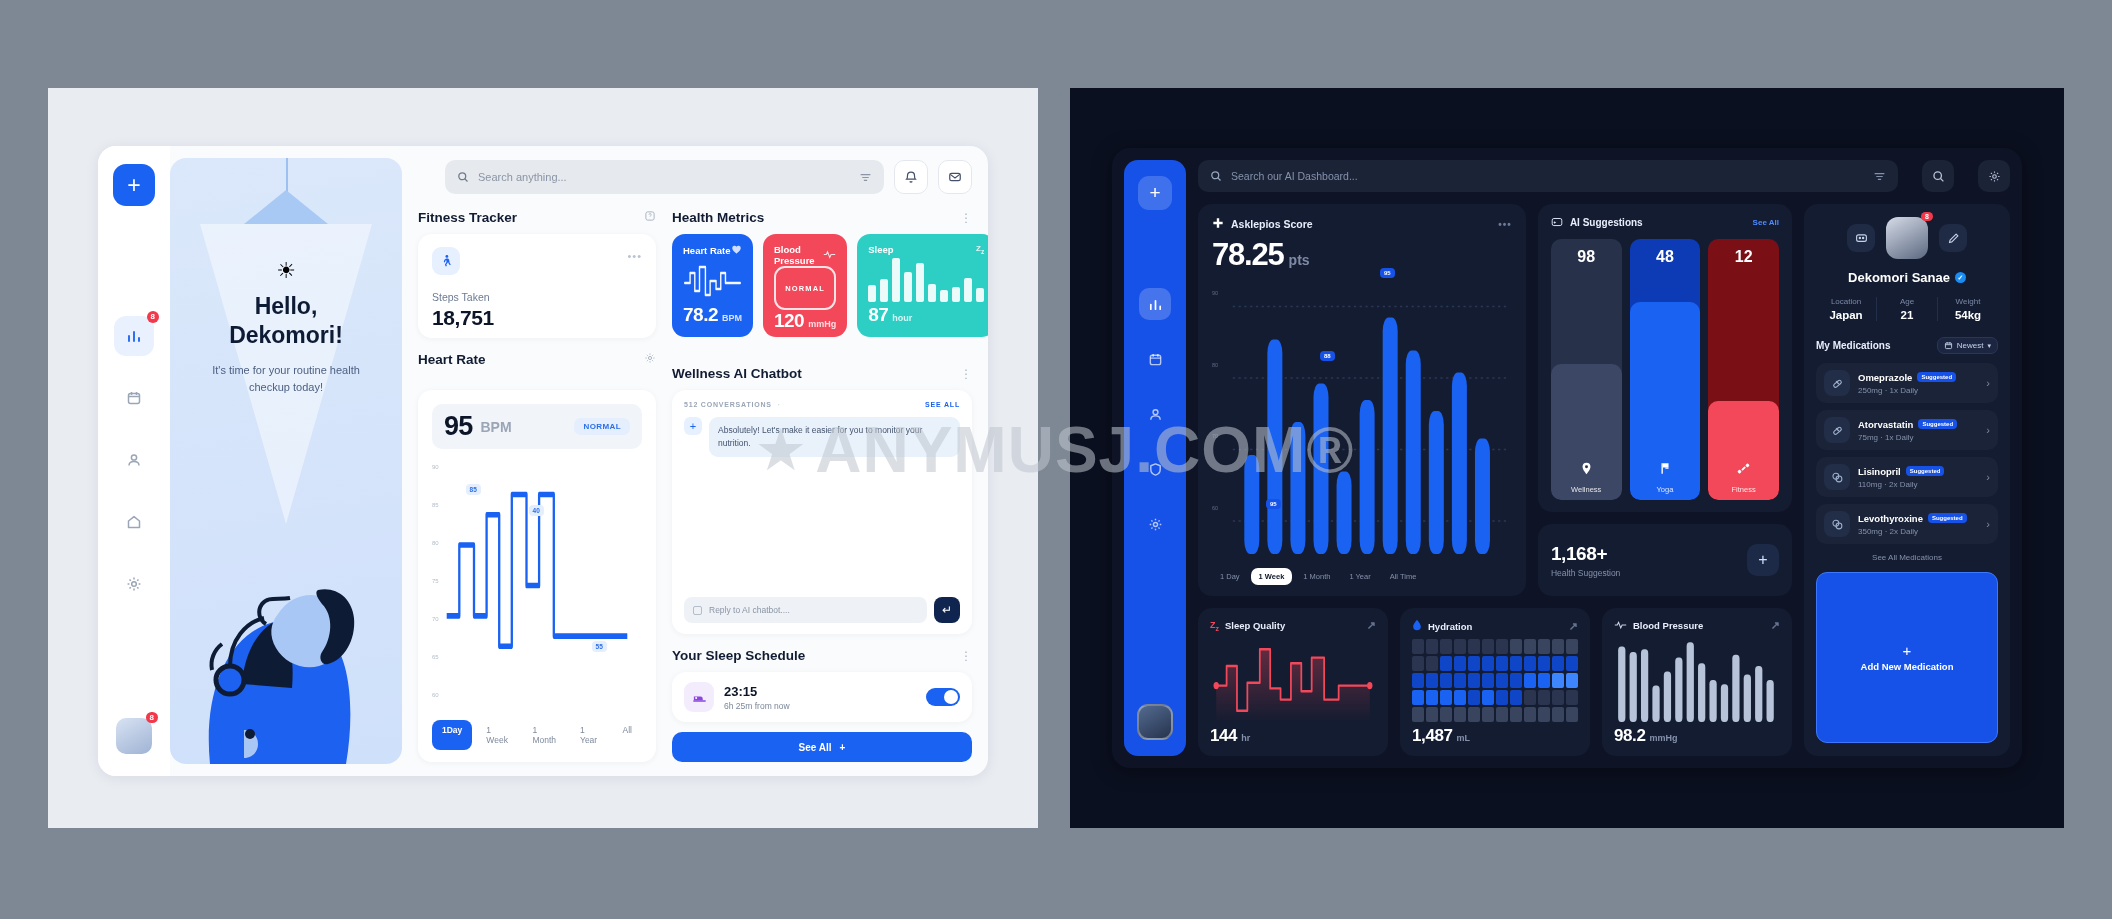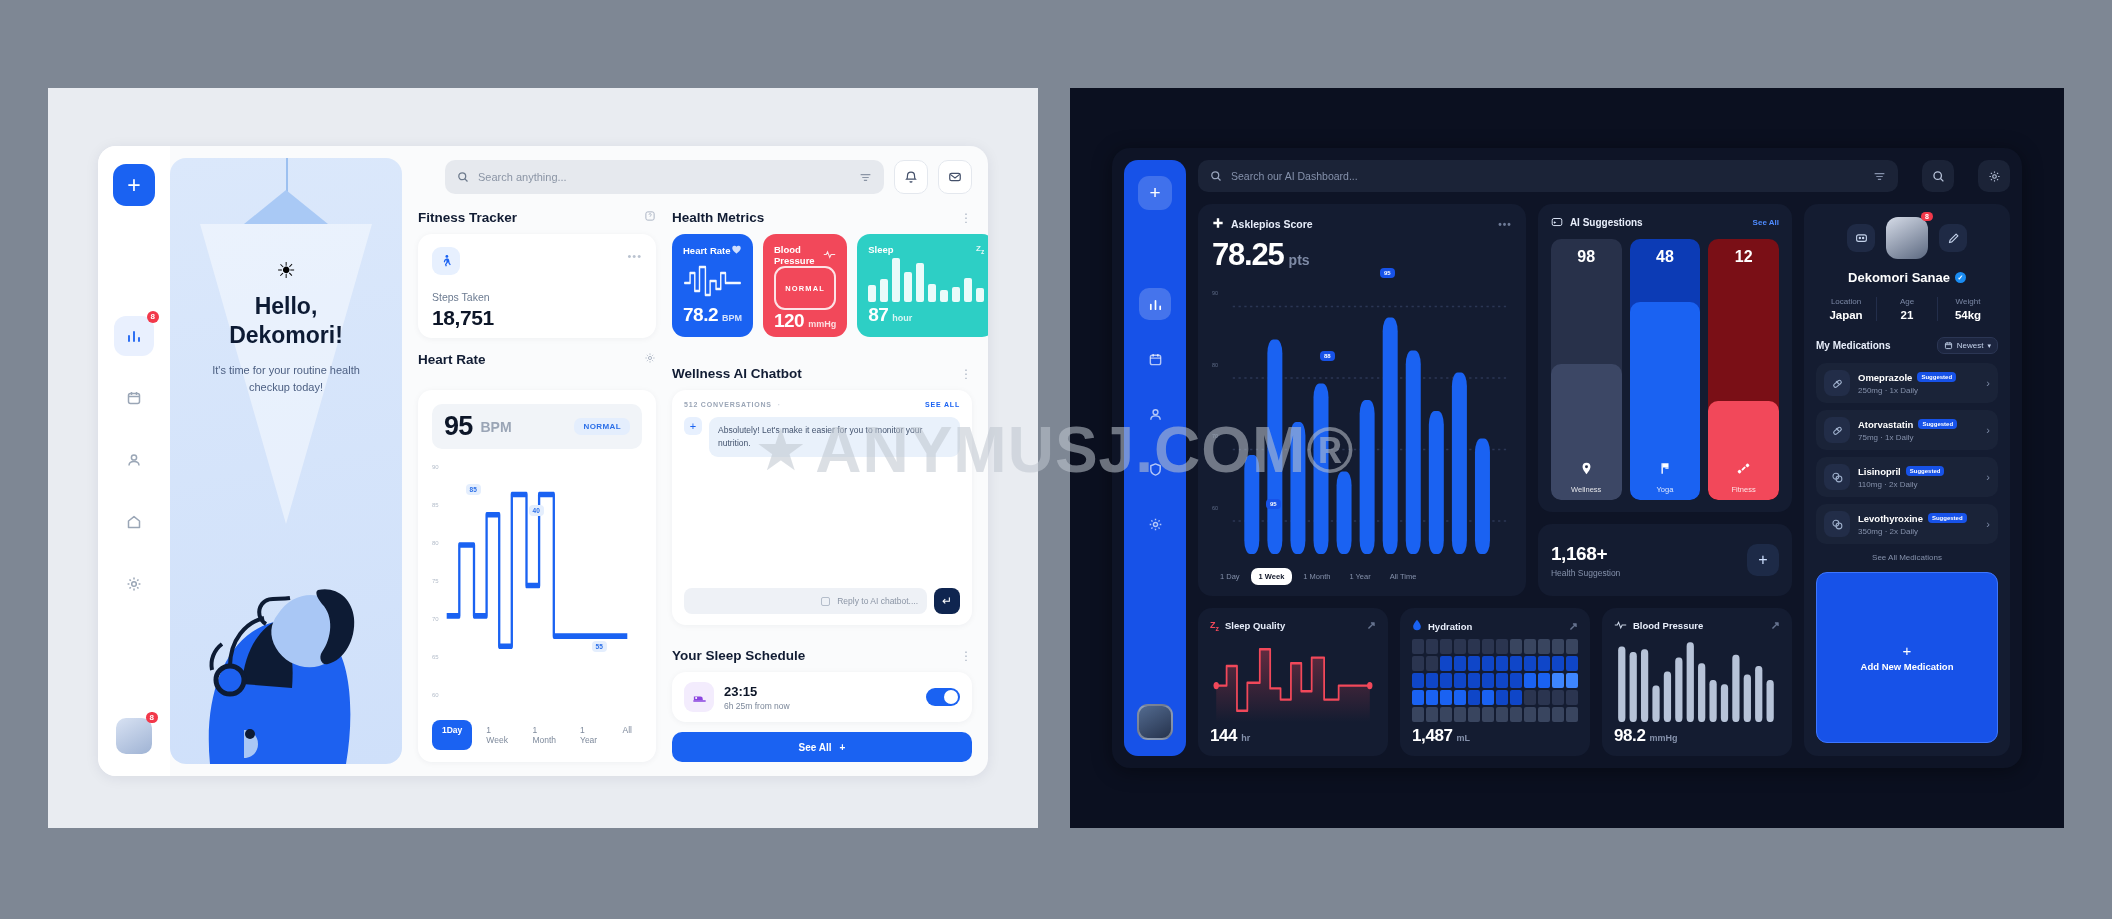--- a/index.html
+++ b/index.html
@@ -161,21 +161,21 @@
 
   
   .chat-card { flex:1; padding: 11px 12px; display:flex; flex-direction:column; min-height:0;}
   .chat-meta { display:flex; align-items:center; gap:6px; font-size:7px; letter-spacing:.8px; font-weight:700; color:#9aa5b6; }
   .chat-meta .see { margin-left:auto; color:#1a62f2; }
   .bubble-row { display:flex; gap:7px; margin-top:9px; }
   .bot-ic { width:18px; height:18px; border-radius:6px; background:#e7f0fe; color:#1a62f2; display:flex; align-items:center;justify-content:center; font-size:11px; flex:0 0 18px;}
   .bubble { background:#e9f1fb; border-radius:9px; padding:7px 9px; font-size:8.5px; color:#43536e; line-height:1.5; }
   .bubble.second { margin-top:5px; margin-left:25px; }
   .chat-input-row { display:flex; gap:7px; margin-top:auto; align-items:center; }
-  .chat-input { flex:1; height:26px; background:#eef1f6; border-radius:8px; display:flex; align-items:center; gap:7px; padding:0 9px;justify-content:flex-end; }
+  .chat-input { flex:1; height:26px; background:#eef1f6; border-radius:8px; display:flex; align-items:center; gap:7px; padding:0 9px; }
   .chk { width:9px; height:9px; border:1px solid #b4bdca; border-radius:2px; }
   .chat-ph { font-size:8.5px; color:#8b95a5; }
   .send-btn { width:26px; height:26px; border-radius:8px; background:#0f2550; color:#fff; display:flex; align-items:center; justify-content:center; font-size:12px;}
 
   
   .sleep-card { padding: 10px 12px; display:flex; align-items:center; gap:10px; }
   .sleep-ic { width:30px; height:30px; border-radius:9px; background:#f3ecfd; display:flex;align-items:center;justify-content:center; font-size:13px;}
   .sleep-t { font-size:13px; font-weight:700; color:#0d1628; }
   .sleep-s { font-size:8.5px; color:#7b8799; margin-top:2px;}
   .toggle { margin-left:auto; width:34px; height:18px; border-radius:10px; background:#1a62f2; position:relative; }
@@ -565,21 +565,21 @@
               </div>
               <div class="chat-input-row">
                 <div class="chat-input">
                   <span class="chk"></span>
                   <span class="chat-ph">Reply to AI chatbot....</span>
                 </div>
                 <div class="send-btn">↵</div>
               </div>
             </div>
 
-            <div class="sec-head" style="margin-top:23px">
+            <div class="sec-head" style="margin-top:14px">
               <span class="sec-title">Your Sleep Schedule</span>
               <span class="sec-ic">⋮</span>
             </div>
 
             <div class="card-white sleep-card">
               <div class="sleep-ic">
                 <svg width="15" height="15" viewBox="0 0 16 16" fill="#8b45e0">
                     <path d="M2 7h7a2.5 2.5 0 012.5 2.5V11H2z"></path>
                     <rect x="1.2" y="11" width="13.6" height="1.6" rx=".8"></rect>
                     <circle cx="4.4" cy="8.6" r="1.1" fill="#fff"></circle>

